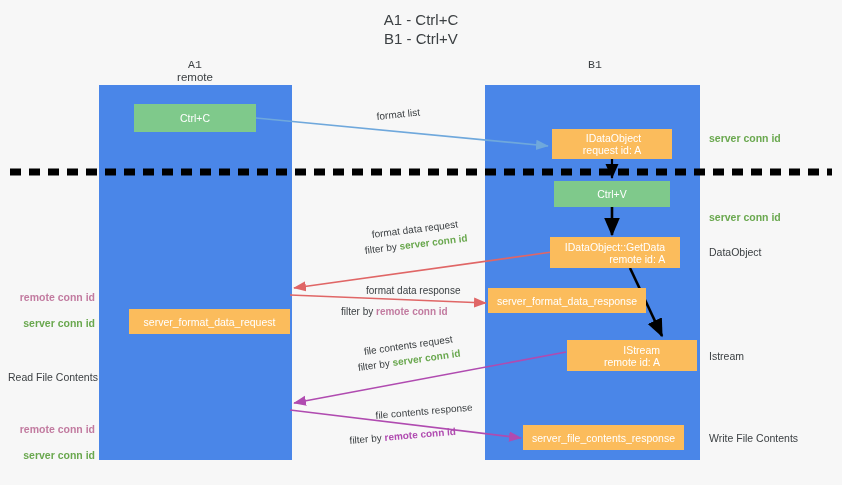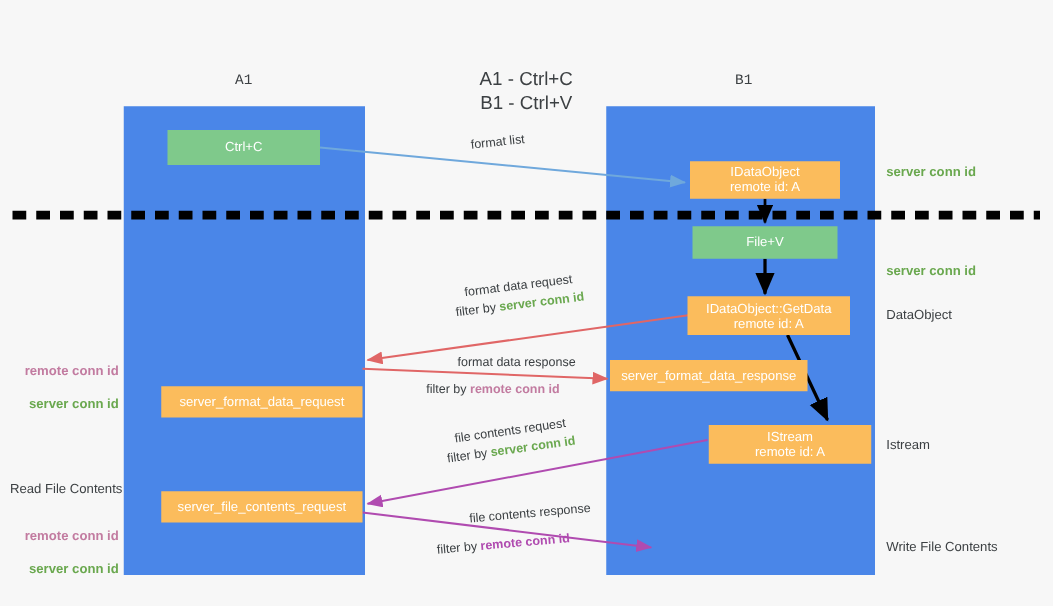--- a/index.html
+++ b/index.html
@@ -22,21 +22,20 @@
 
   
   .title {
     left: 0; top: 10px;
     width: 842px;
     text-align: center;
     font-size: 15px;
     color: #3c4043;
     line-height: 19px;
     white-space: pre-line;
-    margin-top: 44px;
   }
 
   
   .lane-head {
     text-align: center;
     font-size: 11.5px;
     color: #3c4043;
     line-height: 13px;
   }
   .lane-head .big { display: block; font-family: Liberation Mono, monospace; }
@@ -50,21 +49,21 @@
   
   .node {
     box-sizing: border-box;
     display: flex;
     flex-direction: column;
     align-items: center;
     justify-content: center;
     color: #ffffff;
     font-size: 10.5px;
     line-height: 12px;
-    text-align: center;
+    text-align: right;
     white-space: pre-line;
   }
   .node.green { background: #7fc98b; }
   .node.orange { background: #fbbc5c; }
 
   
   .side-label {
     font-size: 10.5px;
     line-height: 13px;
     color: #3c4043;
@@ -112,20 +111,21 @@
 </head>
 <body>
 
 <div id="canvas">
 
   <div class="abs title">A1 - Ctrl+C
 B1 - Ctrl+V</div>
 
   <div class="abs lane-head" style="left:130px; top:58px; width:130px;">
     <span class="big">A1</span>
+    <span class="sub">remote</span>
   </div>
   <div class="abs lane-head" style="left:530px; top:58px; width:130px;">
     <span class="big">B1</span>
   </div>
 
   <div class="abs lane" style="left:99px; top:85px; width:193px; height:375px;"></div>
   <div class="abs lane" style="left:485px; top:85px; width:215px; height:375px;"></div>
 
   <svg class="overlay" viewBox="0 0 842 485">
     <defs>
@@ -158,36 +158,36 @@
     <line x1="566" y1="352" x2="294" y2="403" stroke="#b04bb0" stroke-width="1.6" marker-end="url(#ah-magenta)"></line>
 
     <line x1="290" y1="410" x2="521" y2="438" stroke="#b04bb0" stroke-width="1.6" marker-end="url(#ah-magenta)"></line>
 
     <line x1="10" y1="172" x2="832" y2="172" stroke="#000000" stroke-width="7" stroke-dasharray="11 8"></line>
   </svg>
 
   <div class="abs node green" style="left:134px; top:104px; width:122px; height:28px;">Ctrl+C</div>
 
   <div class="abs node orange" style="left:552px; top:129px; width:120px; height:30px;">IDataObject
-remote id: A</div>
-
-  <div class="abs node green" style="left:554px; top:181px; width:116px; height:26px;">File+V</div>
+request id: A</div>
+
+  <div class="abs node green" style="left:554px; top:181px; width:116px; height:26px;">Ctrl+V</div>
 
   <div class="abs node orange" style="left:550px; top:237px; width:130px; height:31px;">IDataObject::GetData
 remote id: A</div>
 
   <div class="abs node orange" style="left:567px; top:340px; width:130px; height:31px;">IStream
 remote id: A</div>
 
   <div class="abs node orange" style="left:129px; top:277px; width:161px; height:25px;margin-top:32px;">server_format_data_request</div>
 
   <div class="abs node orange" style="left:488px; top:288px; width:158px; height:25px;">server_format_data_response</div>
 
-  <div class="abs node orange" style="left:129px; top:393px; width:161px; height:25px;">server_file_contents_request</div>
-
+
+  <div class="abs node orange" style="left:523px; top:425px; width:161px; height:25px;">server_file_contents_response</div>
 
   <div class="abs edge-label" style="left:376px; top:110px; transform: rotate(-6deg);">format list</div>
 
   <div class="abs edge-label" style="left:371px; top:228px; transform: rotate(-7deg);">format data request</div>
   <div class="abs edge-label" style="left:364px; top:244px; transform: rotate(-7deg);">
     <span>filter by </span><b class="green-txt">server conn id</b>
   </div>
 
   <div class="abs edge-label" style="left:366px; top:284px; transform: rotate(0deg);">format data response</div>
   <div class="abs edge-label" style="left:341px; top:305px; transform: rotate(0deg);">
@@ -212,20 +212,20 @@
 
   <div class="abs plain-label" style="left:709px; top:350px;">Istream</div>
 
   <div class="abs plain-label" style="left:709px; top:432px;text-align:right;">Write File Contents</div>
 
   <div class="abs conn-stack" style="left:0px; top:278px; width:95px;">
     <span class="l1">remote conn id</span>
     <span class="l2">server conn id</span>
   </div>
 
-  <div class="abs plain-label" style="left:8px; top:385px;">Read File Contents</div>
+  <div class="abs plain-label" style="left:8px; top:371px;">Read File Contents</div>
 
   <div class="abs conn-stack" style="left:0px; top:410px; width:95px;">
     <span class="l1">remote conn id</span>
     <span class="l2">server conn id</span>
   </div>
 
 </div>
 
 </body></html>

